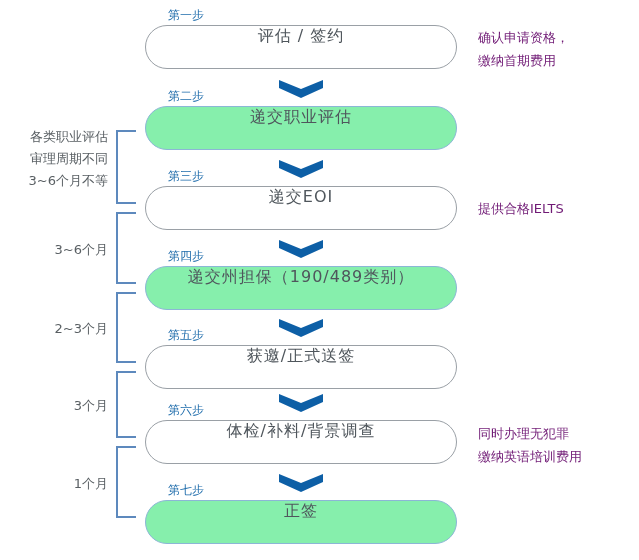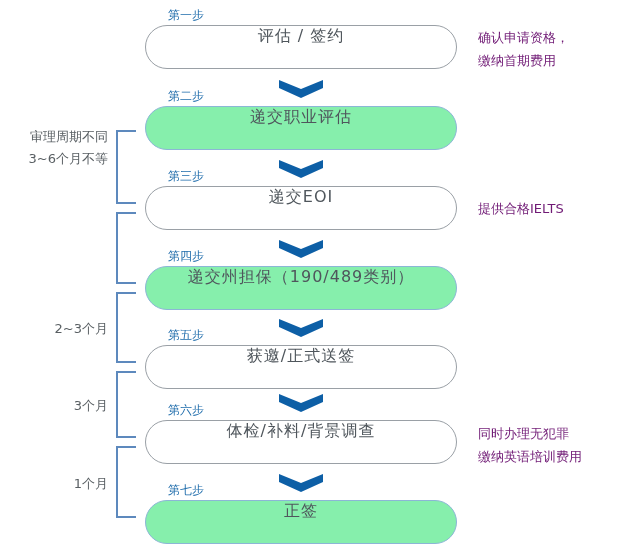--- a/index.html
+++ b/index.html
@@ -120,22 +120,26 @@
       <span>正签</span>
     </div>
 
   <div class="bracket b1"></div>
   <div class="bracket b2"></div>
   <div class="bracket b3"></div>
   <div class="bracket b4"></div>
   <div class="bracket b5"></div>
 
   <div class="left-note la1">
+    <div>各类职业评估</div>
     <div>审理周期不同</div>
     <div>3~6个月不等</div>
+  </div>
+  <div class="left-note la2">
+    <div>3~6个月</div>
   </div>
   <div class="left-note la3">
     <div>2~3个月</div>
   </div>
   <div class="left-note la4">
     <div>3个月</div>
   </div>
   <div class="left-note la5">
     <div>1个月</div>
   </div>

